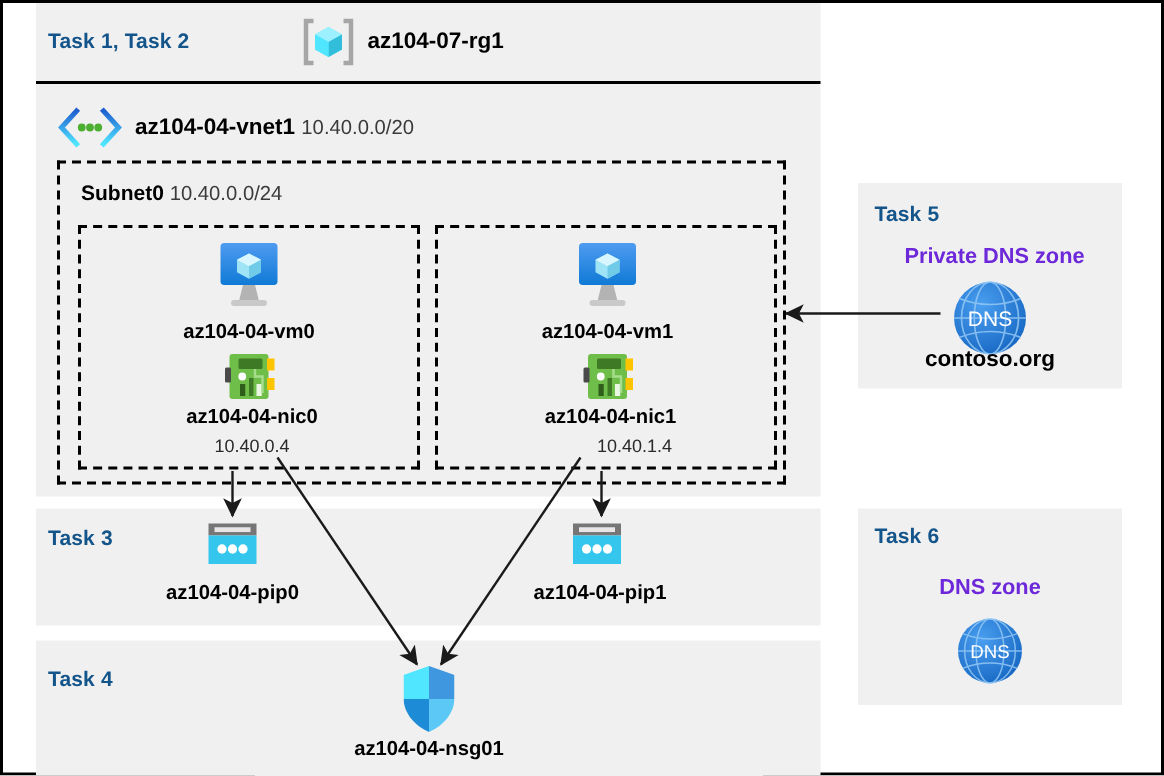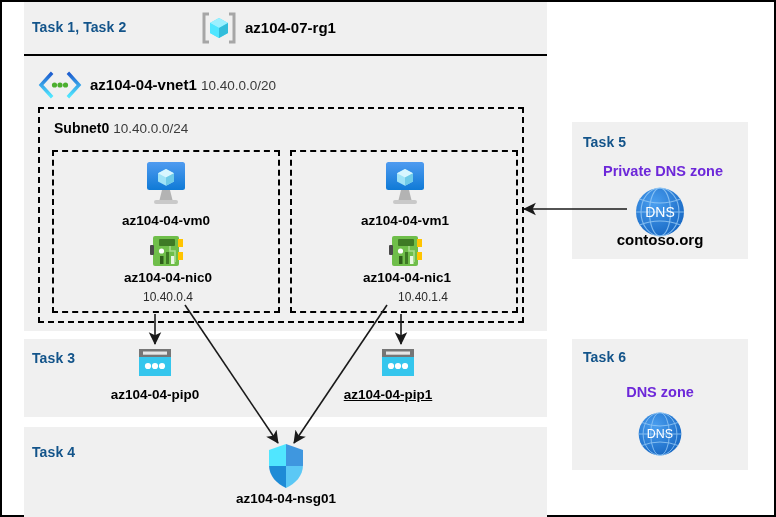--- a/index.html
+++ b/index.html
@@ -210,21 +210,21 @@
   <div class="abs" style="left:378px; top:345px; width:36px; height:32px;">
     <svg width="36" height="32" viewBox="0 0 36 32">
       <rect x="2" y="2" width="32" height="8" fill="#767676"></rect>
       <rect x="6" y="4.5" width="24" height="3.2" fill="#e6e6e6"></rect>
       <rect x="2" y="10" width="32" height="19" fill="#35c6ed"></rect>
       <circle cx="11" cy="19" r="3.1" fill="#ffffff"></circle>
       <circle cx="18" cy="19" r="3.1" fill="#ffffff"></circle>
       <circle cx="25" cy="19" r="3.1" fill="#ffffff"></circle>
     </svg>
   </div>
-  <div class="abs res-name centered" style="left:386px; top:385px;text-decoration:underline;">az104-04-pip1</div>
+  <div class="abs res-name centered" style="left:398px; top:385px;">az104-04-pip1</div>
 
   <div class="abs gray-panel" style="left:22px; top:425px; width:523px; height:90px;"></div>
   <div class="abs task-label" style="left:30px; top:442px;">Task 4</div>
 
   <div class="abs" style="left:264px; top:441px; width:40px; height:46px;">
     <svg width="40" height="46" viewBox="0 0 40 46">
       <defs>
         <clipPath id="shclip">
           <path d="M20 1 L37 7 L37 22 C37 33 29 41 20 45 C11 41 3 33 3 22 L3 7 Z"></path>
         </clipPath>

